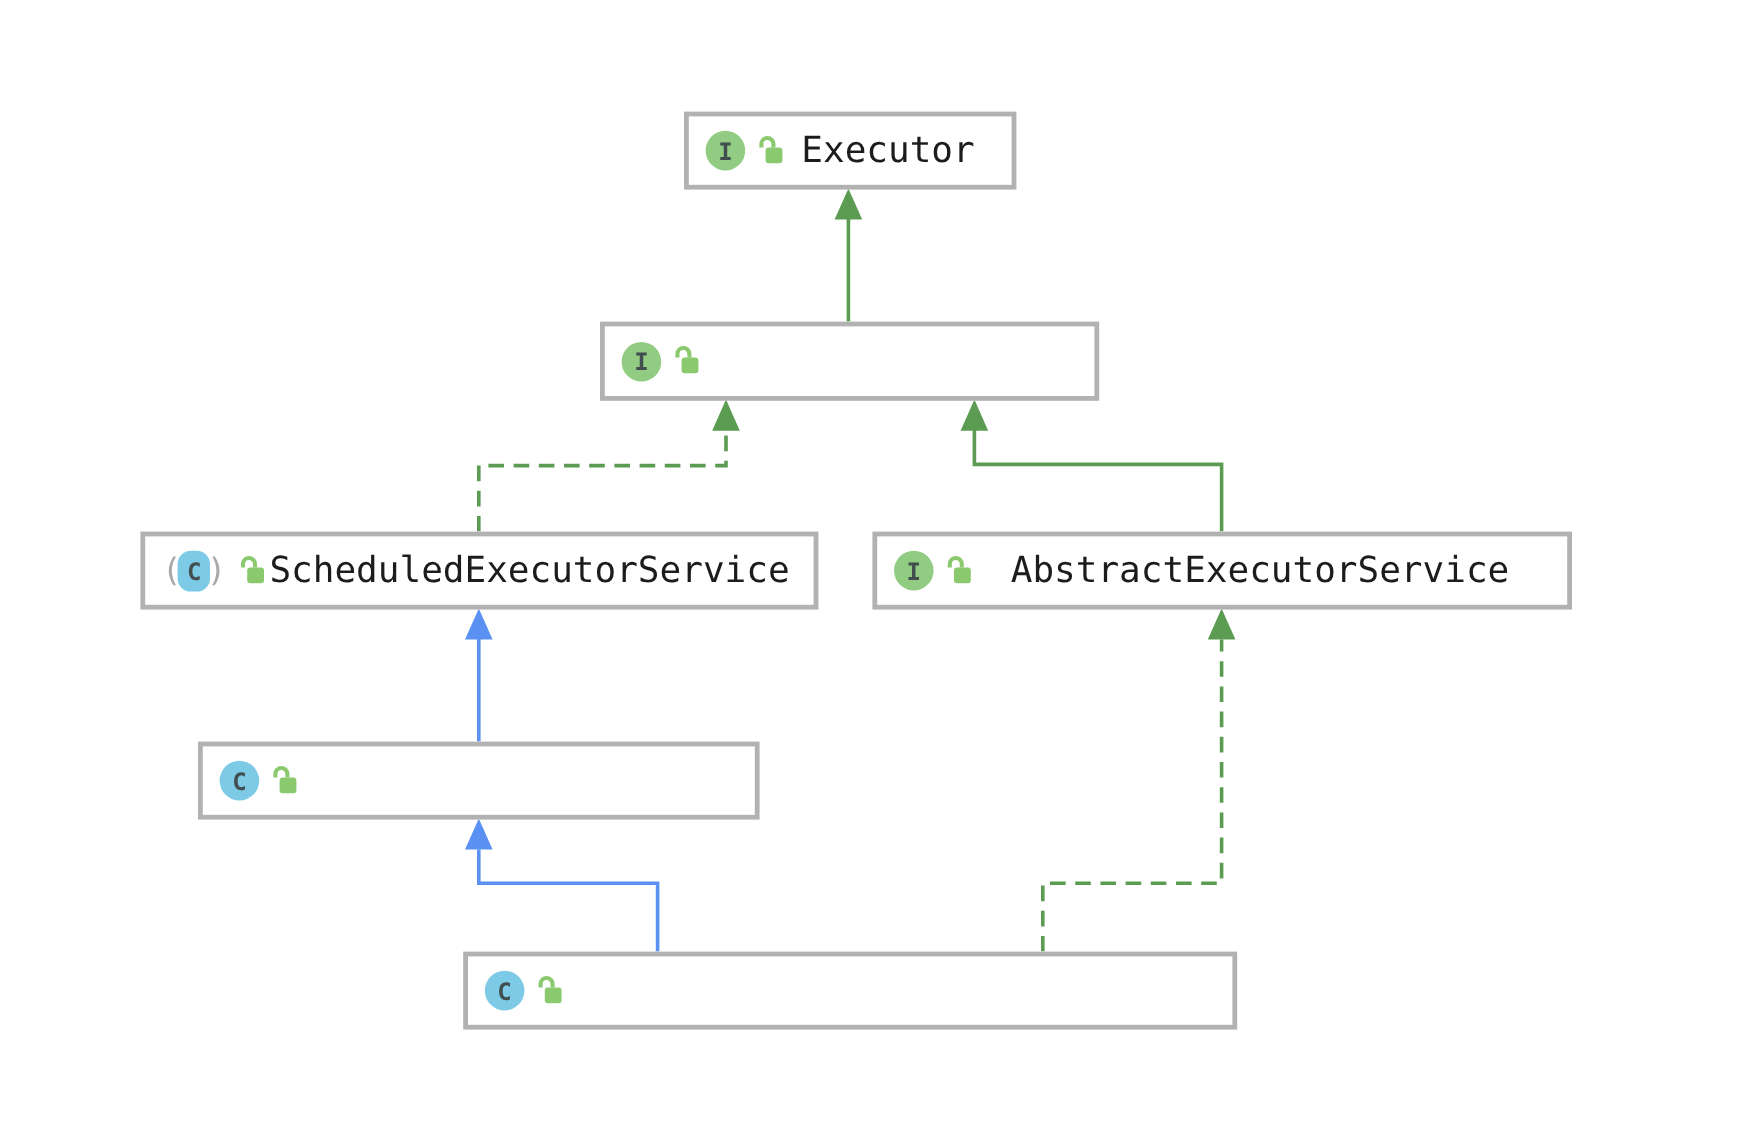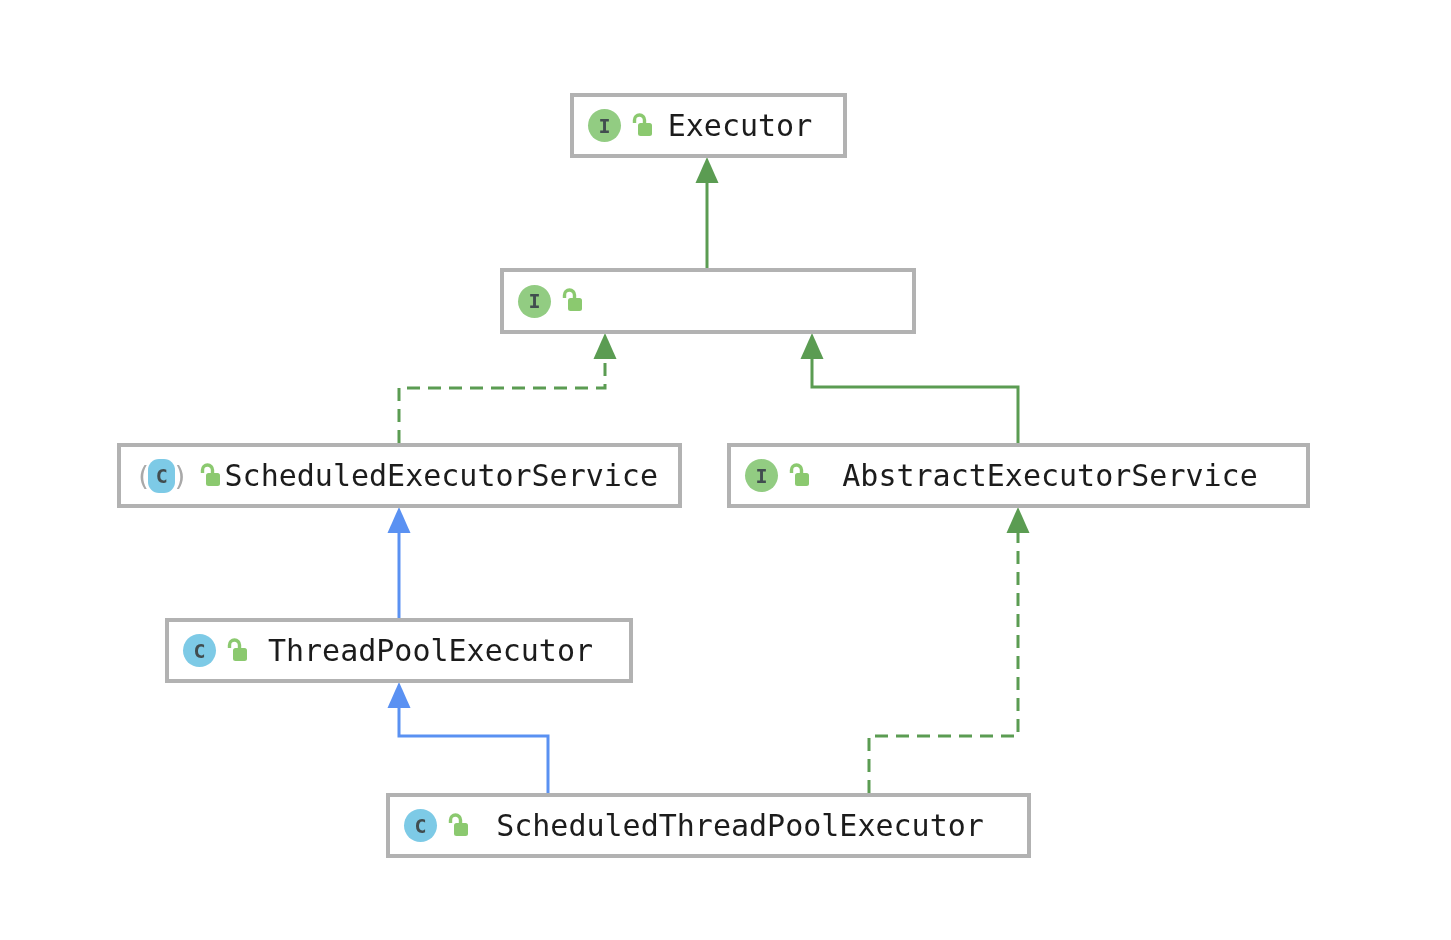--- a/index.html
+++ b/index.html
@@ -154,29 +154,27 @@
     <span class="badge cls">
         <span>C</span>
       </span>
     <span class="lock">
       <svg width="24" height="26" viewBox="0 0 24 26">
           <path d="M14.5 10 V7 a5 5 0 0 0 -10 0 v3" fill="none" stroke="#8bc96f" stroke-width="3.4"></path>
           <rect x="8" y="10" width="14" height="13" rx="2.5" fill="#8bc96f"></rect>
         </svg>
     </span>
   </span>
-  <span class="label">ThreadPoolExecutor</span>
 </div>
 
 <div class="node" id="n-scheduled-thread-pool-executor">
   <span class="icons">
     <span class="badge cls">
         <span>C</span>
       </span>
     <span class="lock">
       <svg width="24" height="26" viewBox="0 0 24 26">
           <path d="M14.5 10 V7 a5 5 0 0 0 -10 0 v3" fill="none" stroke="#8bc96f" stroke-width="3.4"></path>
           <rect x="8" y="10" width="14" height="13" rx="2.5" fill="#8bc96f"></rect>
         </svg>
     </span>
   </span>
-  <span class="label">ScheduledThreadPoolExecutor</span>
 </div>
 
 </body></html>

